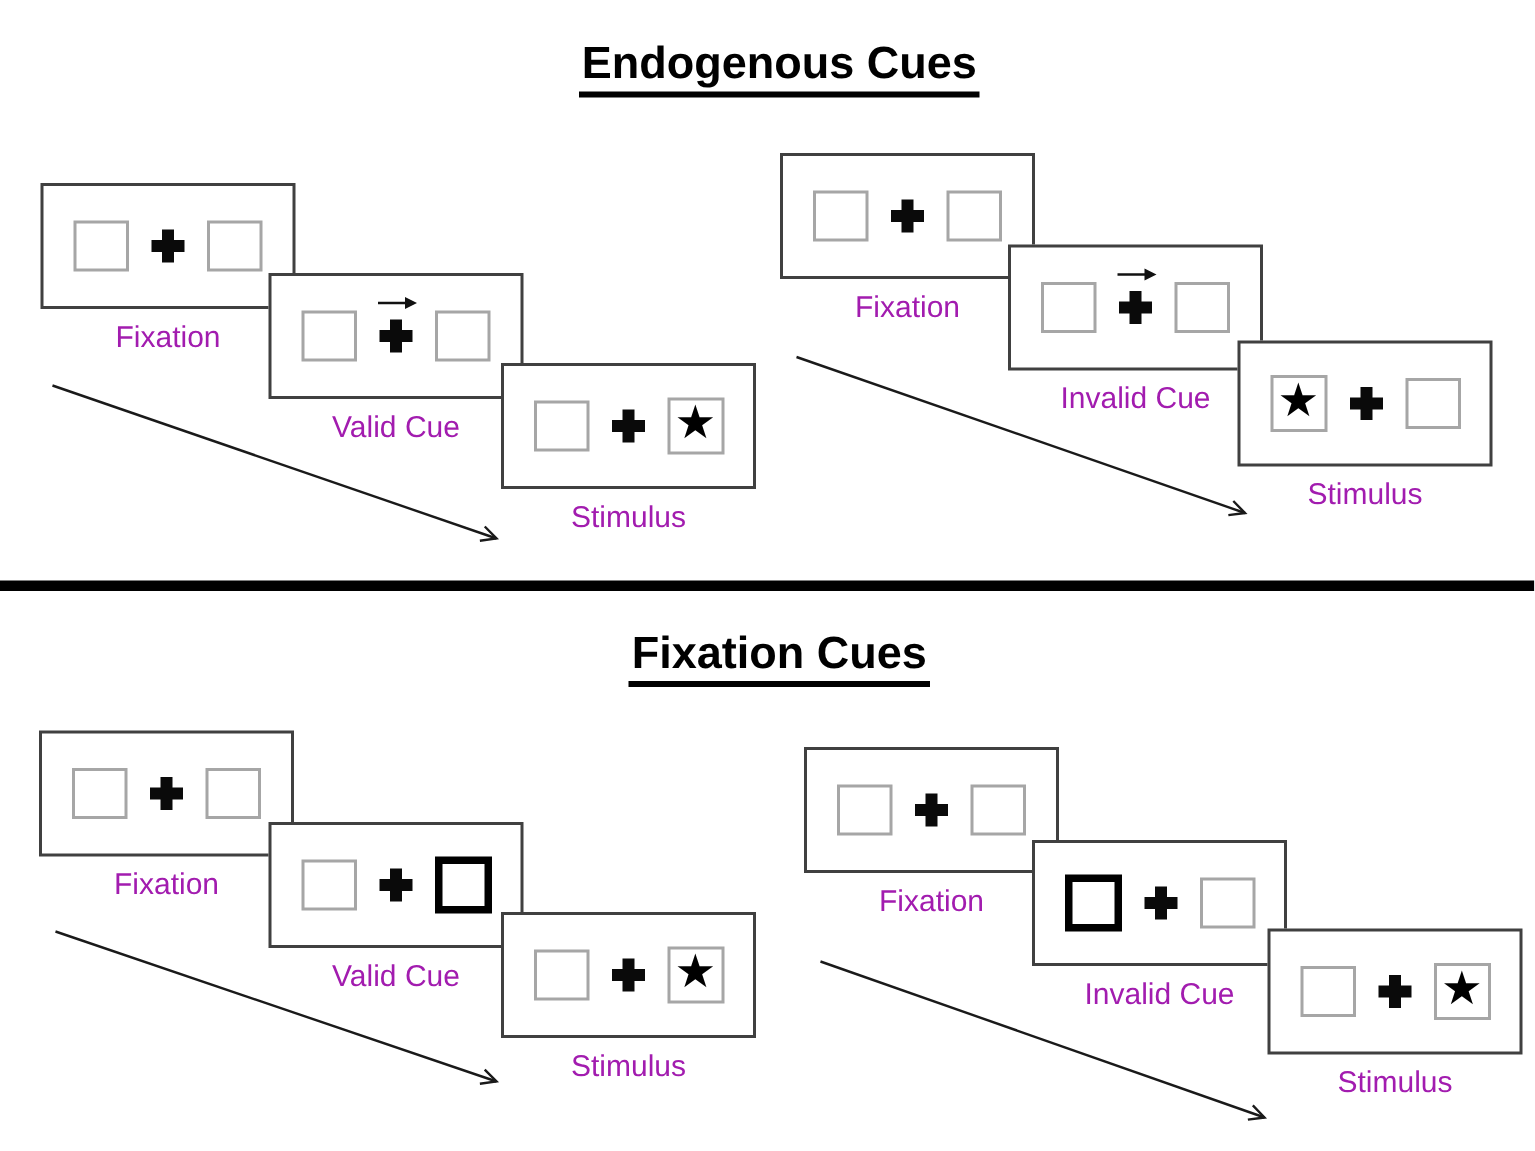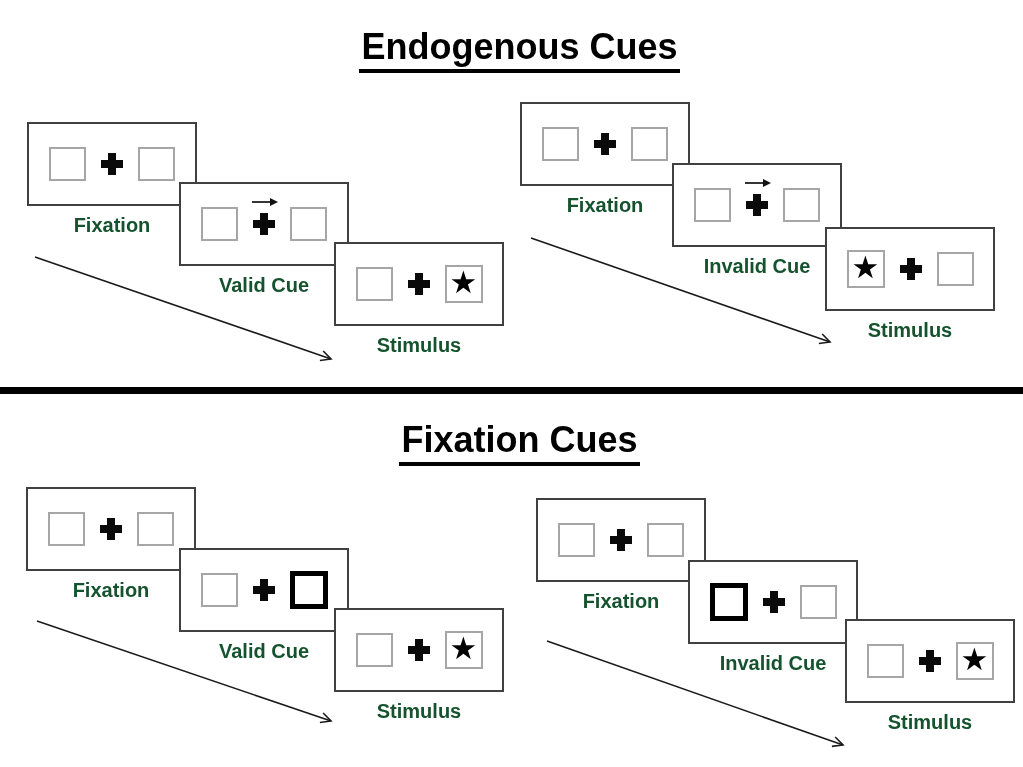--- a/index.html
+++ b/index.html
@@ -9,21 +9,21 @@
     height: 767px;
     background: #ffffff;
     font-family: "Liberation Sans", sans-serif;
     overflow: hidden;
   }
   .section-title {
     position: absolute;
     left: 0;
     width: 100%;
     text-align: center;
-    font-size: 36px;
+    font-size: 30px;
     font-weight: bold;
     color: #000;
     letter-spacing: 0px;
   }
   .section-title .u {
     display: inline-block;
     border-bottom: 4px solid #000;
     padding: 0 2px 1px 2px;
     margin-left: 16px;
   }
@@ -104,22 +104,22 @@
     left: -2px;
     top: -17px;
     width: 28px;
     height: 11px;
   }
   .panel-label {
     position: absolute;
     width: 170px;
     text-align: center;
     font-size: 20px;
-    font-weight: bold;
-    color: #14532d;
+    font-weight: normal;
+    color: #a21caf;
     white-space: nowrap;
   }
 </style>
 </head>
 <body>
 
 <div id="canvas">
 
   <div class="section-title" style="top: 26px;">
     <span class="u">Endogenous Cues</span>

